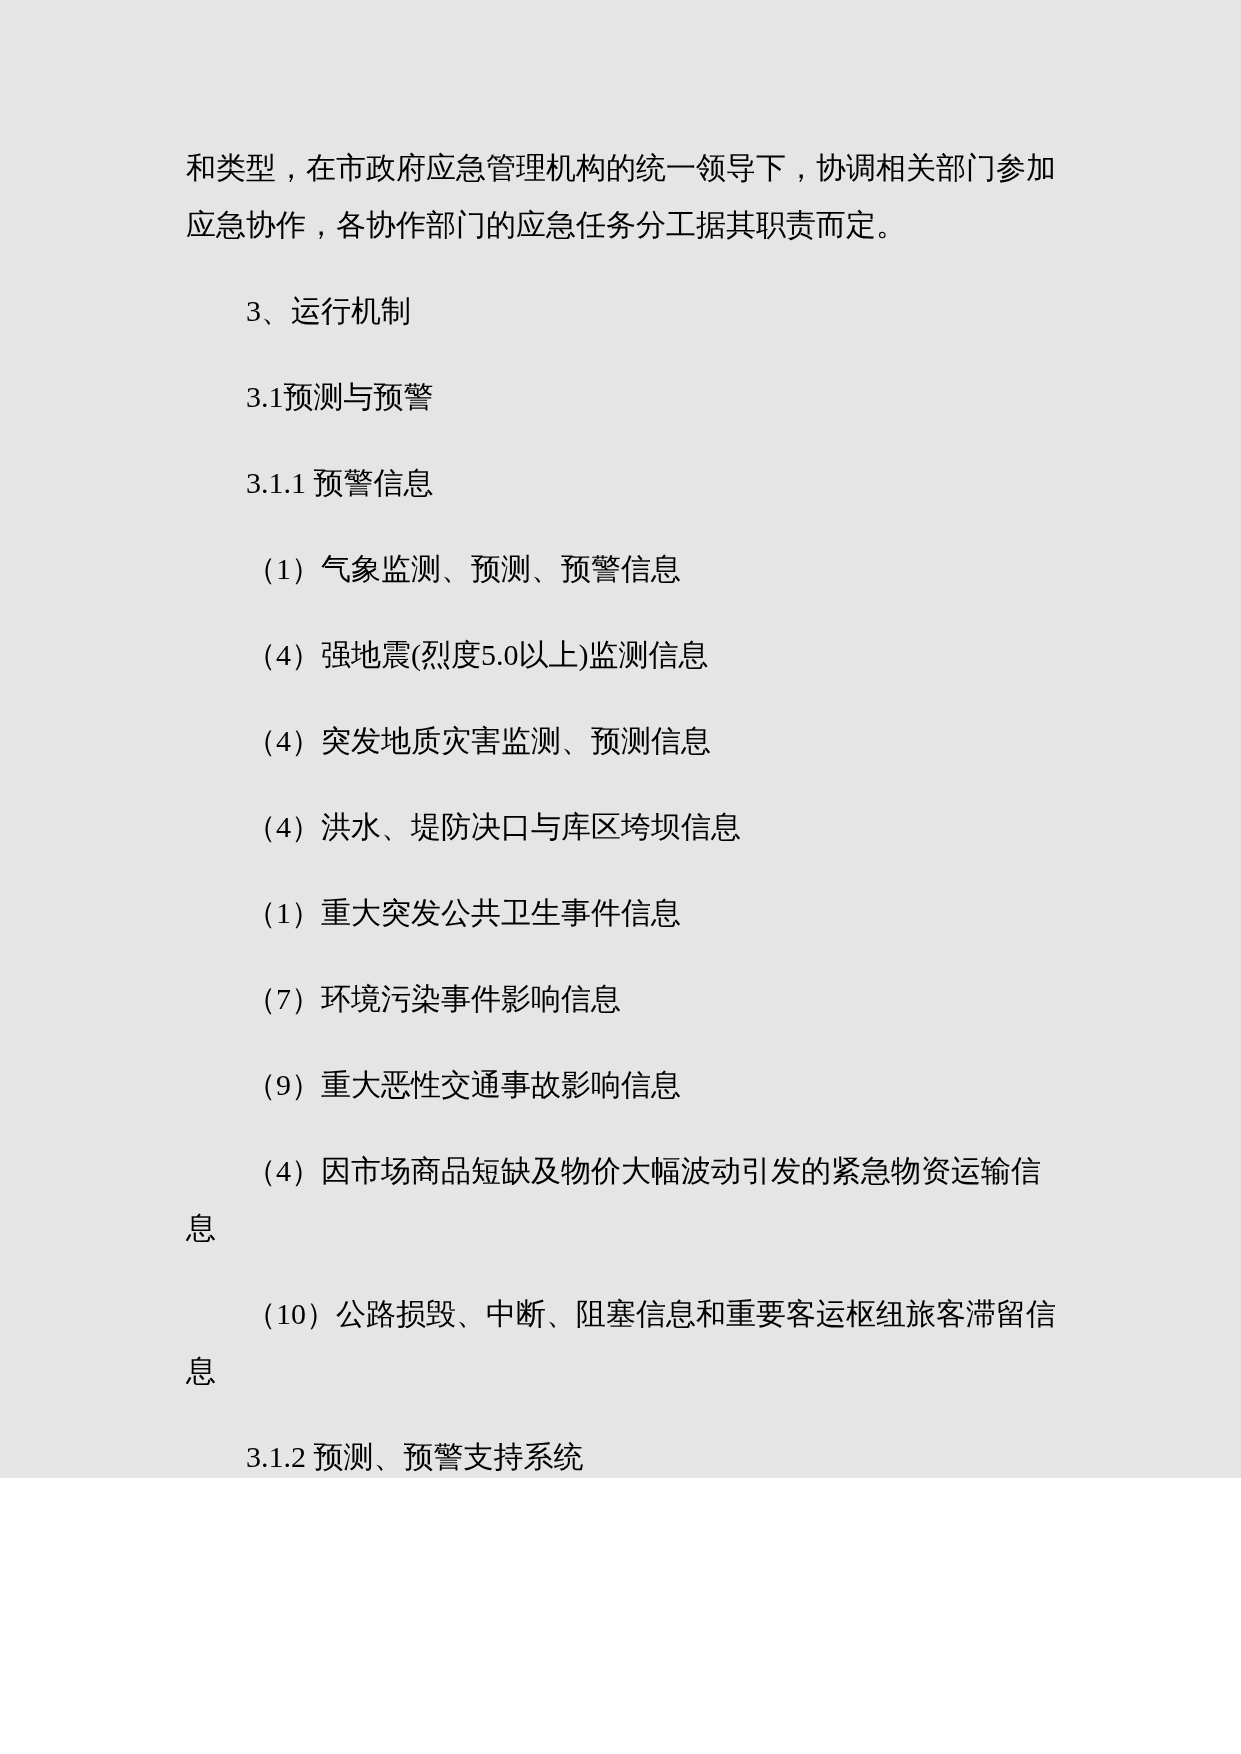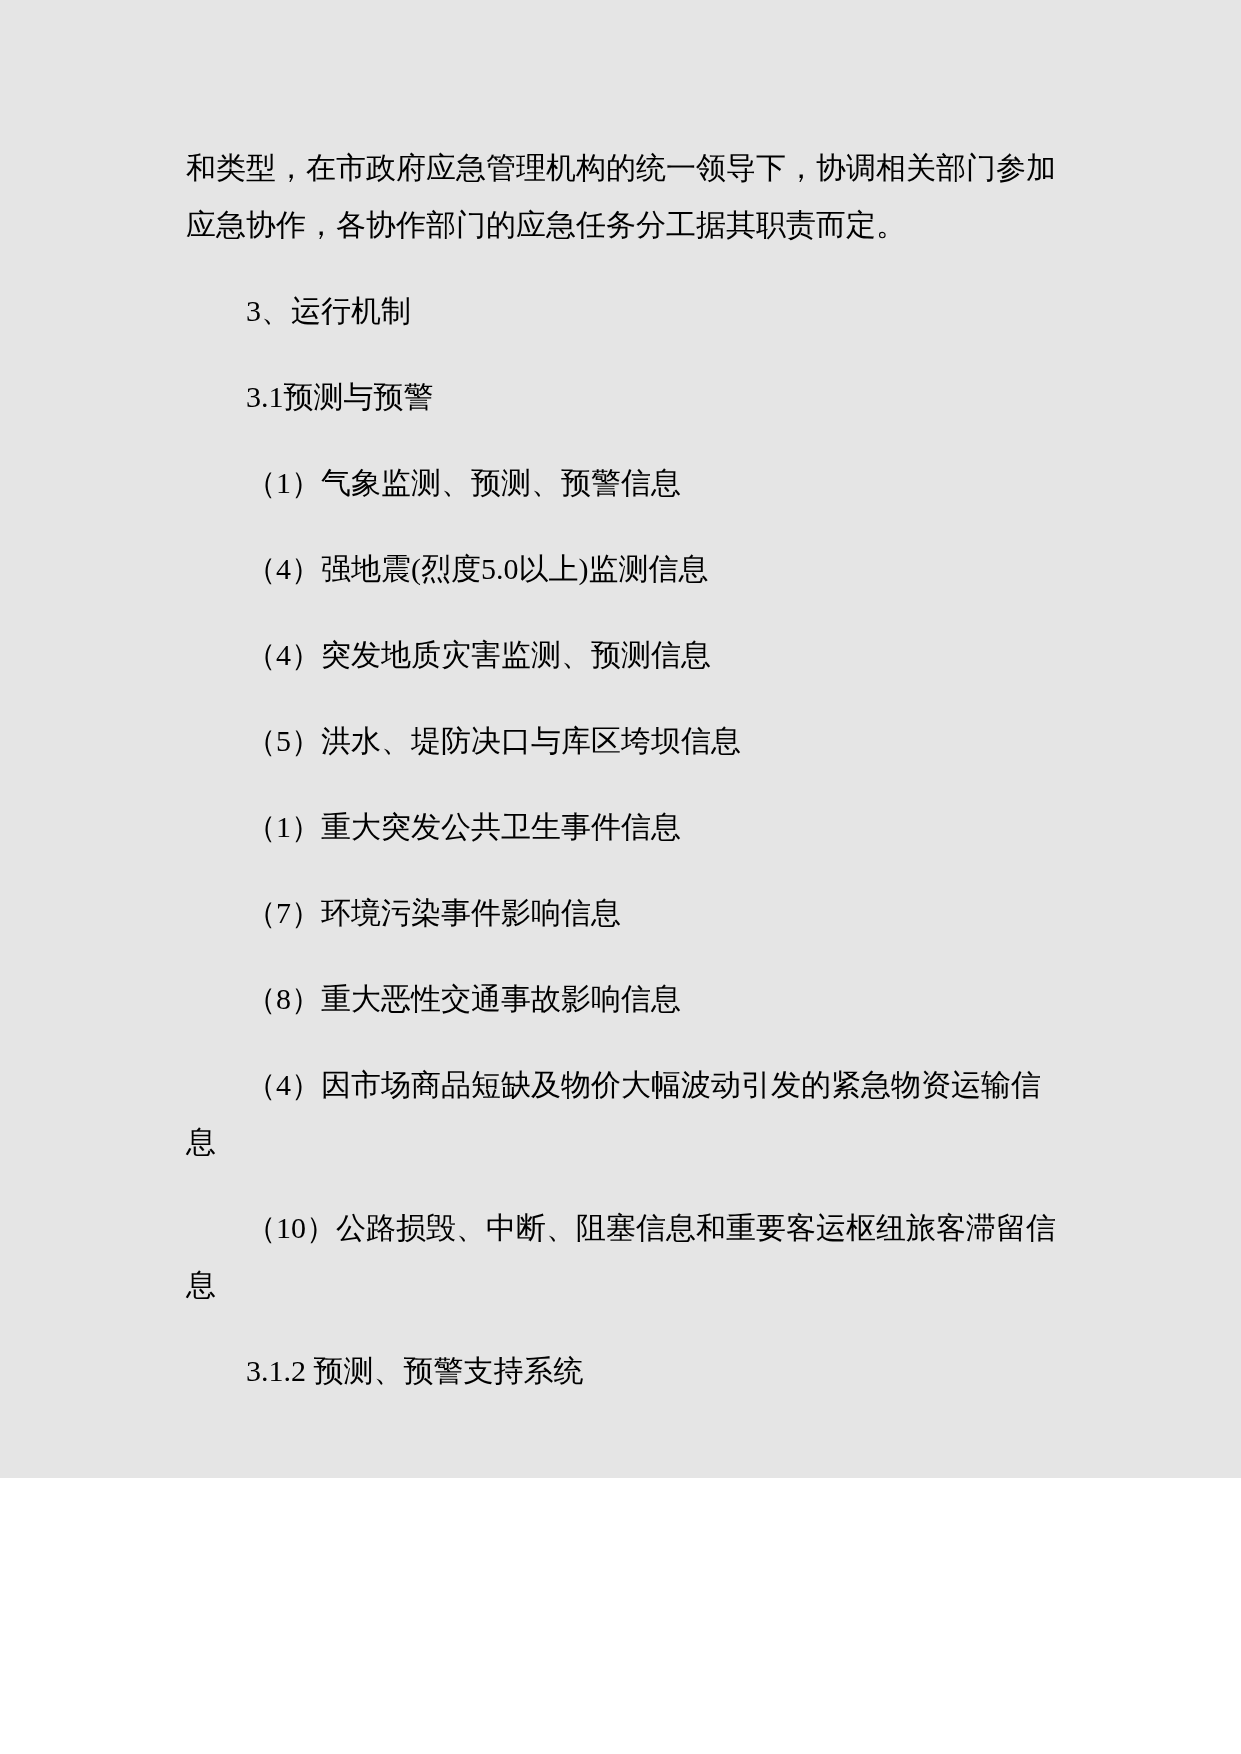--- a/index.html
+++ b/index.html
@@ -36,24 +36,25 @@
   }
 </style>
 </head>
 <body>
 
 <div class="page">
   <div class="doc-body" id="doc-body">
       <p class="para no-indent">和类型，在市政府应急管理机构的统一领导下，协调相关部门参加应急协作，各协作部门的应急任务分工据其职责而定。</p>
       <p class="para">3、运行机制</p>
       <p class="para">3.1预测与预警</p>
+      <p class="para">3.1.1 预警信息</p>
       <p class="para">（1）气象监测、预测、预警信息</p>
       <p class="para">（4）强地震(烈度5.0以上)监测信息</p>
       <p class="para">（4）突发地质灾害监测、预测信息</p>
-      <p class="para">（5）洪水、堤防决口与库区垮坝信息</p>
+      <p class="para">（4）洪水、堤防决口与库区垮坝信息</p>
       <p class="para">（1）重大突发公共卫生事件信息</p>
       <p class="para">（7）环境污染事件影响信息</p>
-      <p class="para">（8）重大恶性交通事故影响信息</p>
+      <p class="para">（9）重大恶性交通事故影响信息</p>
       <p class="para">（4）因市场商品短缺及物价大幅波动引发的紧急物资运输信息</p>
       <p class="para">（10）公路损毁、中断、阻塞信息和重要客运枢纽旅客滞留信息</p>
       <p class="para">3.1.2 预测、预警支持系统</p>
     </div>
 </div>
 
 </body></html>

